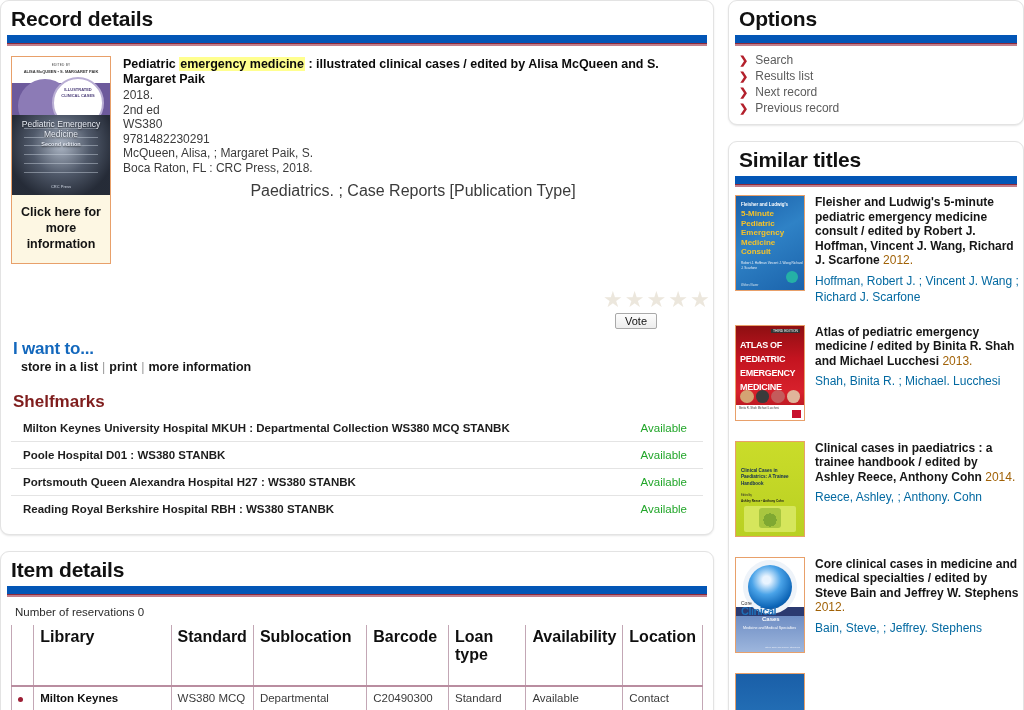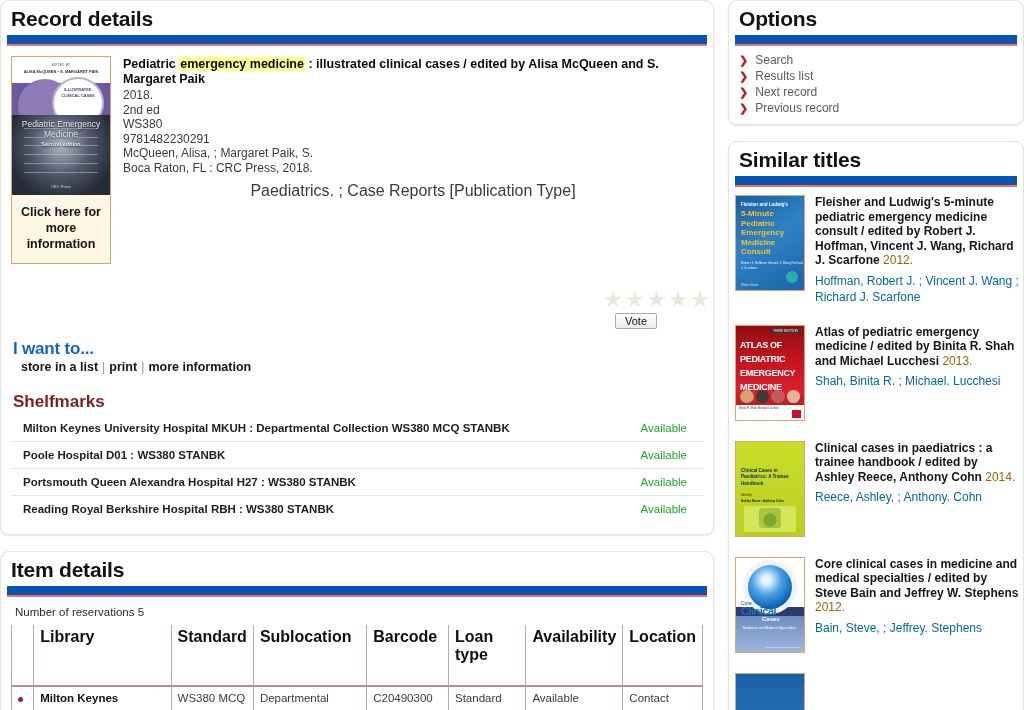--- a/index.html
+++ b/index.html
@@ -348,21 +348,21 @@
         </div>
 
       </div>
     </div>
 
     <div class="panel">
       <div class="panel-title">Item details</div>
       <div class="rule"></div>
       <div class="panel-body" style="padding-top:6px;">
         <div class="counts">
-          <div>Number of reservations 5</div>
+          <div>Number of reservations 0</div>
         </div>
 
         <table class="items">
           <thead>
             <tr>
               <th class="dot"></th>
               <th style="width:200px">Library</th>
               <th style="width:66px">Standard</th>
               <th style="width:110px">Sublocation</th>
               <th style="width:74px">Barcode</th>

